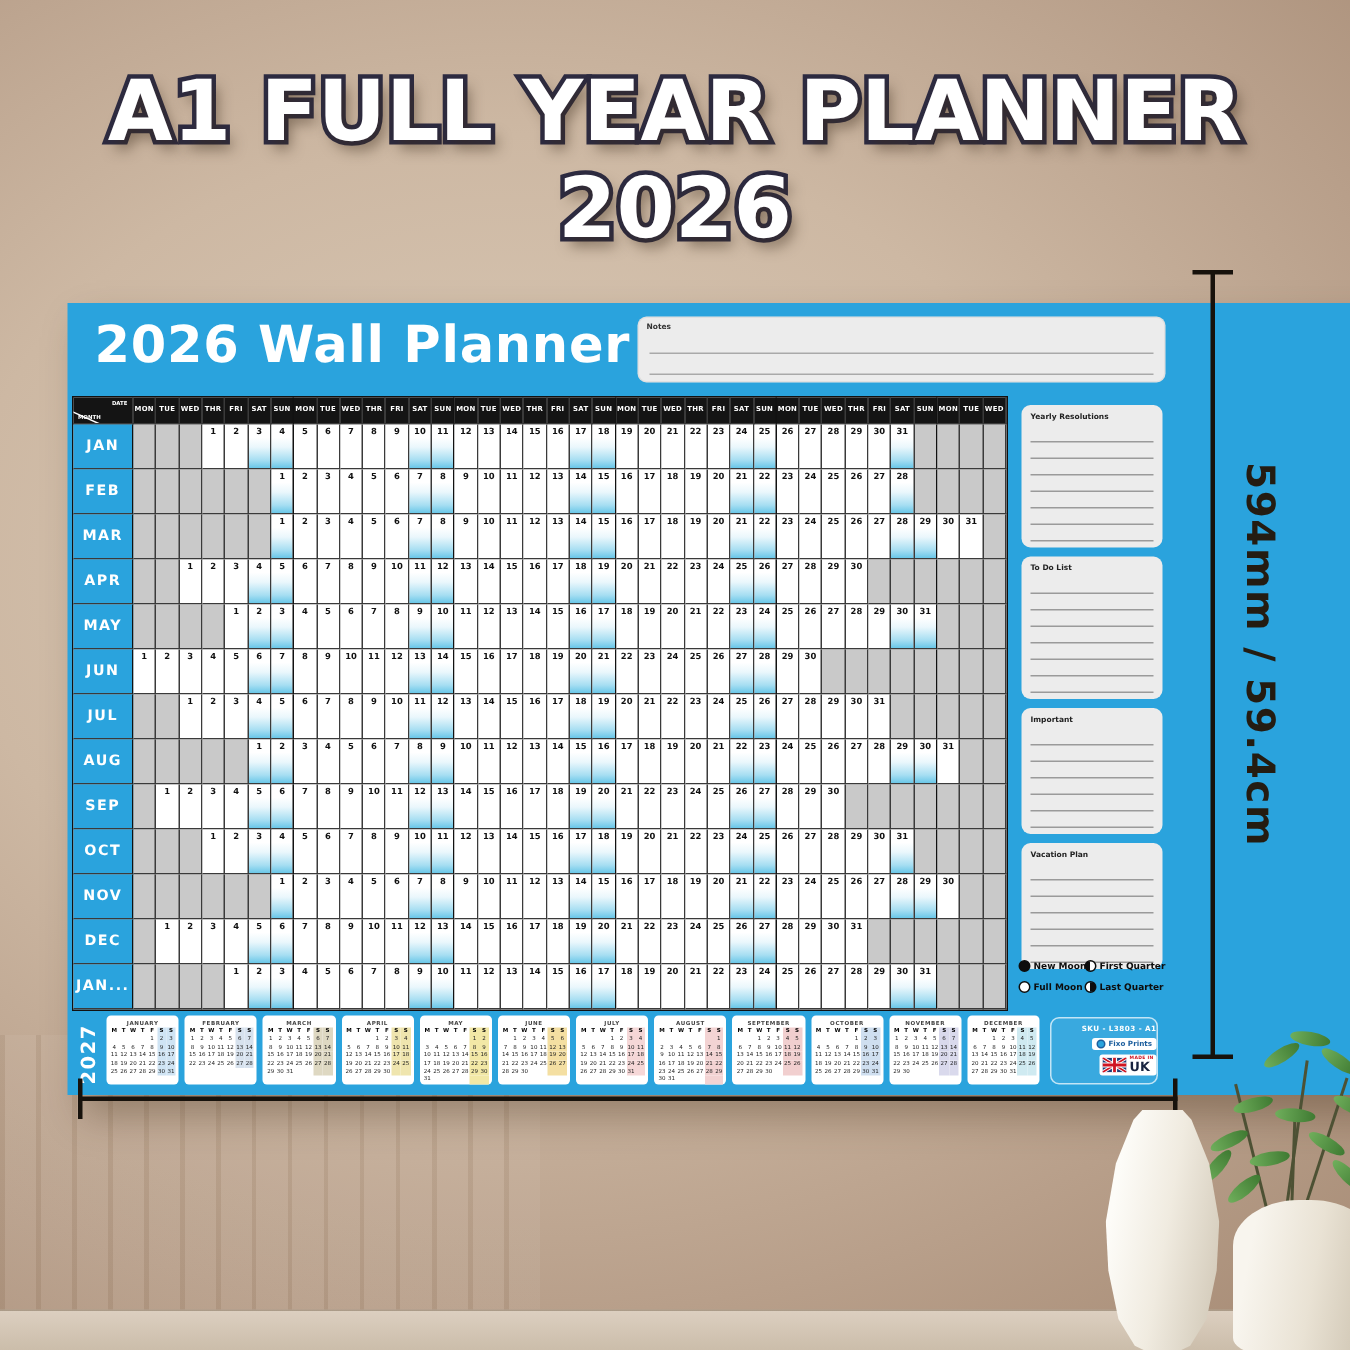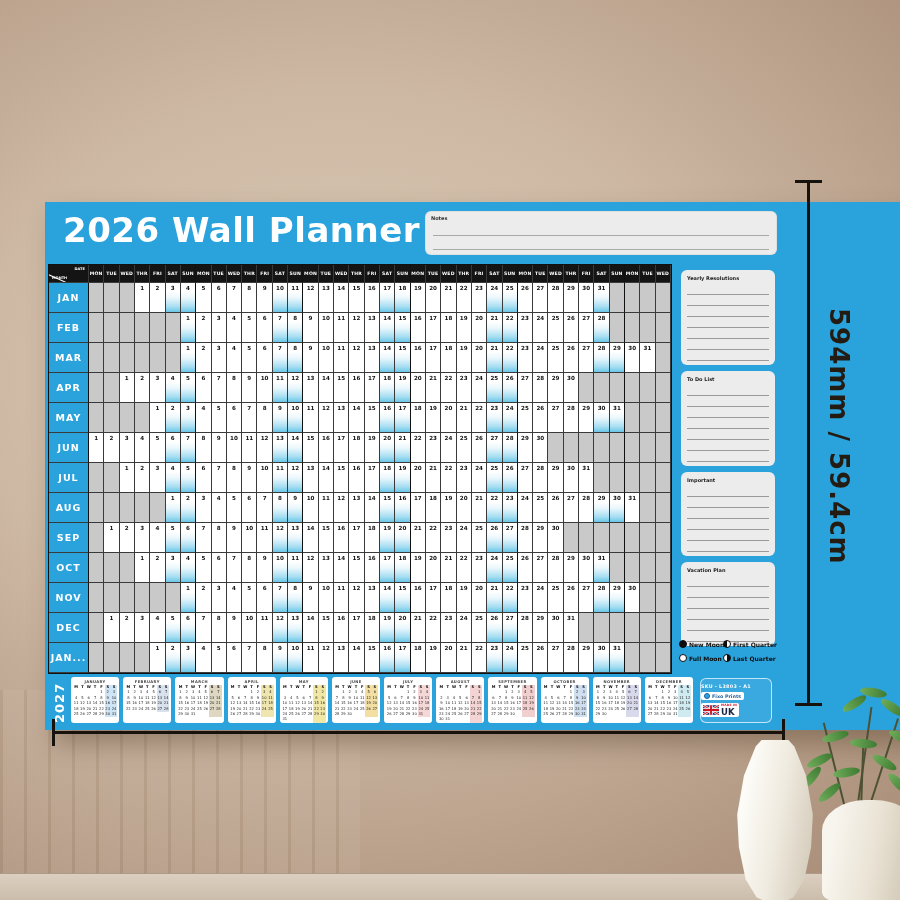--- a/index.html
+++ b/index.html
@@ -56,21 +56,21 @@
   
   .year-vert{position:absolute;left:7px;top:477px;height:44px;writing-mode:vertical-rl;transform:rotate(180deg);
     color:#fff;font-size:13px;font-weight:800;letter-spacing:1px;display:flex;align-items:center;}
   .cards{position:absolute;left:26px;top:475px;width:622px;display:flex;gap:4px;}
   .card{flex:1;background:#fff;border-radius:3px;height:46px;padding:2px 2px;box-sizing:border-box;}
   .card .ctitle{font-size:3.7px;font-weight:700;letter-spacing:.4px;color:#444;text-align:center;line-height:6px;}
   .mgrid{display:grid;grid-template-columns:repeat(7,1fr);}
   .mg{font-size:3.7px;line-height:5.4px;text-align:center;color:#222;}
   .mg.dl{font-weight:700;color:#000;}
   .skubox{position:absolute;left:655px;top:476px;width:72px;height:45px;border:1px solid rgba(255,255,255,.7);
-    background:rgba(255,255,255,.07);border-radius:6px;display:flex;flex-direction:column;align-items:flex-start;
+    background:rgba(255,255,255,.07);border-radius:6px;display:flex;flex-direction:column;align-items:flex-end;
     justify-content:space-evenly;box-sizing:border-box;padding:2px 0;}
   .skutext{font-size:4.8px;font-weight:700;color:#fff;letter-spacing:.3px;}
   .brandpill{background:#fff;border-radius:2px;font-size:4.8px;font-weight:700;color:#1d5f9e;
     padding:1px 3px;display:flex;align-items:center;gap:2px;line-height:5px;}
   .brandpill .bdot{width:4px;height:4px;border-radius:50%;background:#2aa3dd;border:.5px solid #1d5f9e;}
   .ukbadge{background:#fff;border-radius:2px;padding:1px 2px;display:flex;align-items:center;gap:2px;}
   .uktxt{display:flex;flex-direction:column;align-items:flex-start;}
   .madein{font-size:3px;line-height:3.5px;color:#cf1422;font-weight:700;letter-spacing:.2px;}
   .uk{font-size:8.5px;line-height:8px;font-weight:800;color:#17233f;}
   
@@ -90,20 +90,21 @@
     background:linear-gradient(100deg,#f8f5ee 15%,#e9e2d4 55%,#cdc3b0 95%);
     border-radius:46% 46% 18% 18% / 30% 30% 10% 10%;}
 </style>
 </head>
 <body>
 
 <div class="stage">
   <div class="grain"></div>
   <div class="skirt"></div>
 
+  <div class="headline">A1 FULL YEAR PLANNER 2026</div>
 
   <div class="poster">
     <div class="poster-title">2026 Wall Planner</div>
 
     <div class="notes-box">
       <span class="nlabel">Notes</span>
       <div class="nline" style="top:24px"></div>
       <div class="nline" style="top:38px"></div>
     </div>
 

